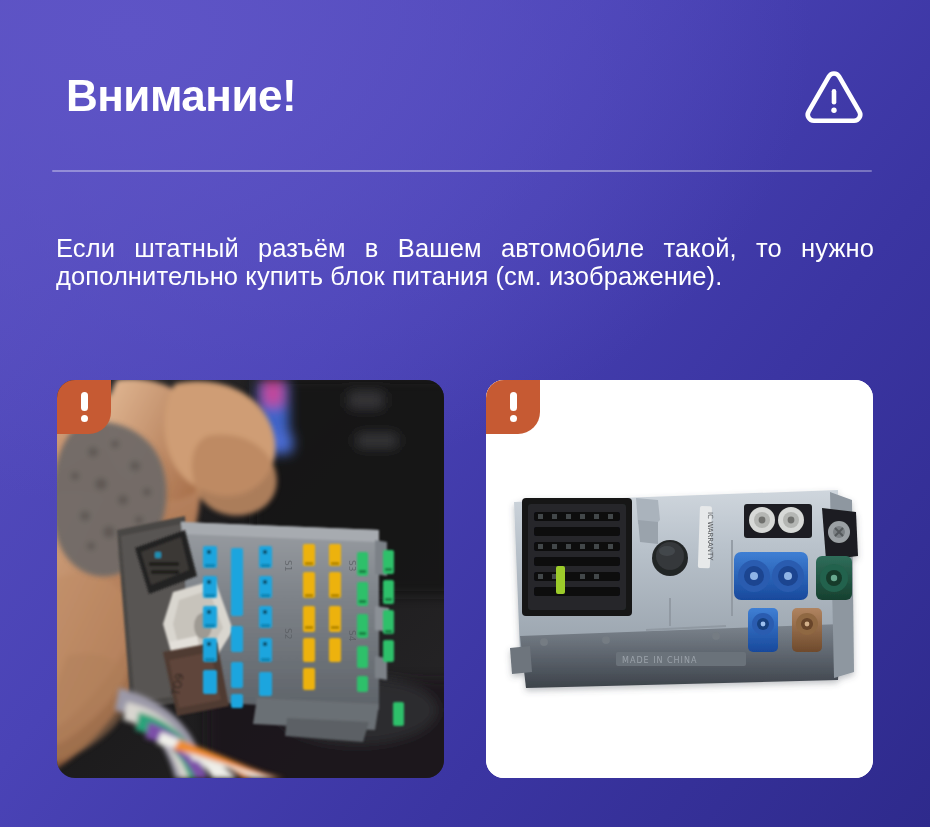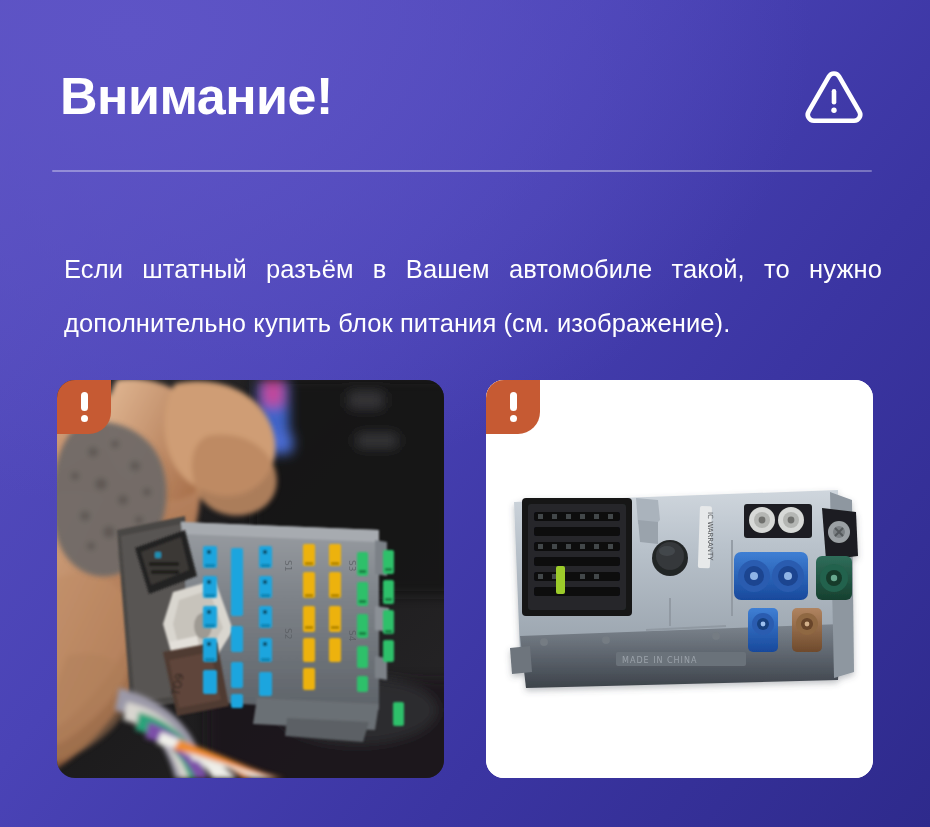--- a/index.html
+++ b/index.html
@@ -31,23 +31,23 @@
     position: absolute;
     left: 52px;
     top: 48px;
     right: 52px;
     height: 96px;
     display: flex;
     align-items: center;
     justify-content: space-between;
   }
   .title {
-    margin: 8px;
+    margin: 14px;
     color: #ffffff;
-    font-size: 52px;
+    font-size: 44px;
     line-height: 1.0;
     font-weight: 700;
     letter-spacing: -0.5px;
     white-space: nowrap;
   }
   .warn-icon {
     width: 64px;
     height: 64px;
     margin-right: 12px;
     flex: 0 0 auto;
@@ -67,24 +67,24 @@
        rgba(255,255,255,0.30) 100%);
     border-radius: 2px;
   }
 
   
   .body-text {
     position: absolute;
     left: 56px;
     top: 234px;
     width: 818px;
-    margin: 8px;
+    margin: 0;
     color: #ffffff;
     font-size: 25.5px;
-    line-height: 54px;
+    line-height: 28px;
     font-weight: 400;
     text-align: justify;
     text-align-last: left;
     letter-spacing: 0.1px;
   }
 
   
   .cards {
     position: absolute;
     left: 57px;

